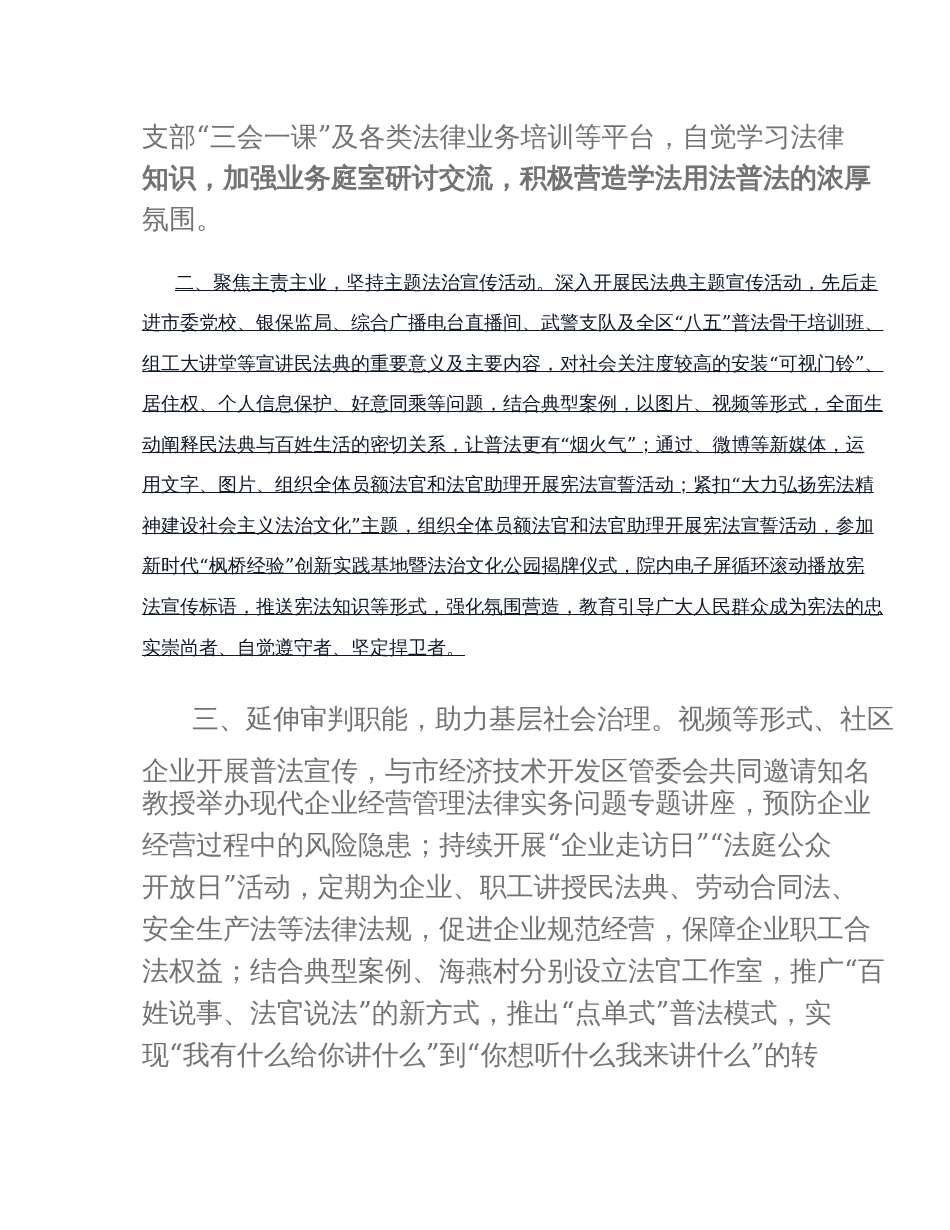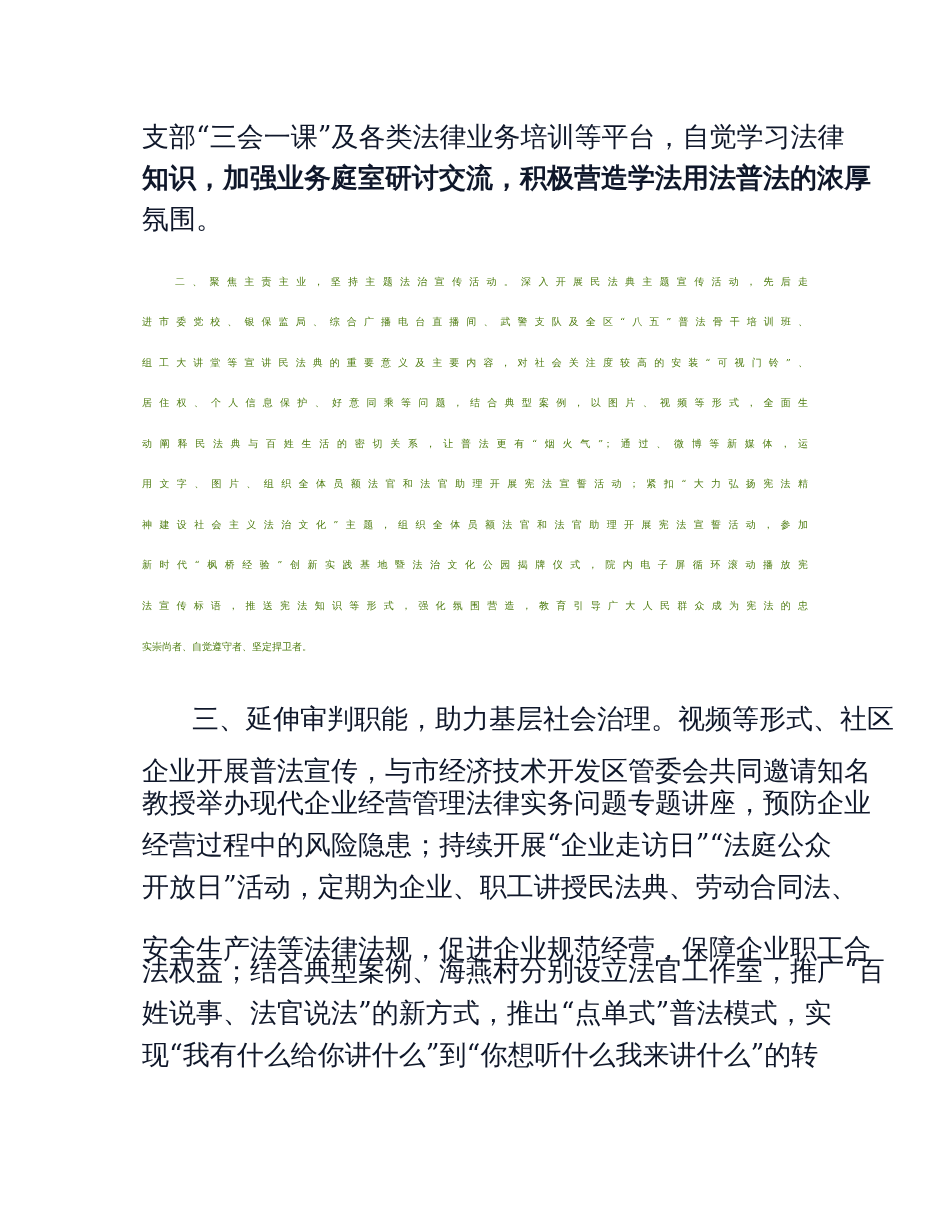--- a/index.html
+++ b/index.html
@@ -1,20 +1,20 @@
 <!DOCTYPE html>
 <html><head>
 <meta charset="utf-8">
 <style>
   html, body { margin:0; padding:0; background:#ffffff; }
   body { width:950px; height:1230px; position:relative; overflow:hidden; }
   .page { position:absolute; left:0; top:0; width:950px; height:1230px; background:#fff; }
-  .line { position:absolute; left:142px; width:666px; white-space:nowrap; color:#0f172a; font-family:"DejaVu Serif", "Liberation Serif", serif; }
+  .line { position:absolute; left:142px; width:666px; white-space:nowrap; color:#737373; font-family:"DejaVu Serif", "Liberation Serif", serif; }
   .big { font-size:27px; height:34px; line-height:34px; text-align:justify; text-align-last:justify; }
-  .small { font-size:10px; height:22px; line-height:22px; color:#4d7c0f; text-align:justify; text-align-last:justify; }
+  .small { font-size:19px; height:22px; line-height:22px; color:#0f172a; text-align:justify; text-align-last:justify;text-decoration:underline; }
   .noj { text-align-last:left; }
 </style>
 </head>
 <body>
 
 <div class="page">
 
   <div>
     <div class="line big" style="top: 120px; letter-spacing: 0px;">支部“三会一课”及各类法律业务培训等平台，自觉学习法律</div>
     <div class="line big" style="top: 161px; letter-spacing: 0px; font-weight: bold;">知识，加强业务庭室研讨交流，积极营造学法用法普法的浓厚</div>
@@ -33,19 +33,19 @@
     <div class="line small" style="top: 595px; letter-spacing: 0px;">法宣传标语，推送宪法知识等形式，强化氛围营造，教育引导广大人民群众成为宪法的忠</div>
     <div class="line small noj" style="top: 636px; letter-spacing: 0px;">实崇尚者、自觉遵守者、坚定捍卫者。</div>
   </div>
 
   <div>
     <div class="line big" style="top: 702px; left: 192px; width: 616px; letter-spacing: 0px;">三、延伸审判职能，助力基层社会治理。视频等形式、社区</div>
     <div class="line big" style="top: 754px; letter-spacing: 0px;">企业开展普法宣传，与市经济技术开发区管委会共同邀请知名</div>
     <div class="line big" style="top: 786px; letter-spacing: 0px;">教授举办现代企业经营管理法律实务问题专题讲座，预防企业</div>
     <div class="line big" style="top: 828px; letter-spacing: 0px;">经营过程中的风险隐患；持续开展“企业走访日”“法庭公众</div>
     <div class="line big" style="top: 870px; letter-spacing: 0px;">开放日”活动，定期为企业、职工讲授民法典、劳动合同法、</div>
-    <div class="line big" style="top: 932px; letter-spacing: 0px;">安全生产法等法律法规，促进企业规范经营，保障企业职工合</div>
+    <div class="line big" style="top: 912px; letter-spacing: 0px;">安全生产法等法律法规，促进企业规范经营，保障企业职工合</div>
     <div class="line big" style="top: 954px; letter-spacing: 0px;">法权益；结合典型案例、海燕村分别设立法官工作室，推广“百</div>
     <div class="line big" style="top: 996px; letter-spacing: 0px;">姓说事、法官说法”的新方式，推出“点单式”普法模式，实</div>
     <div class="line big" style="top: 1038px; letter-spacing: 0px;">现“我有什么给你讲什么”到“你想听什么我来讲什么”的转</div>
   </div>
 
 </div>
 
 </body></html>

